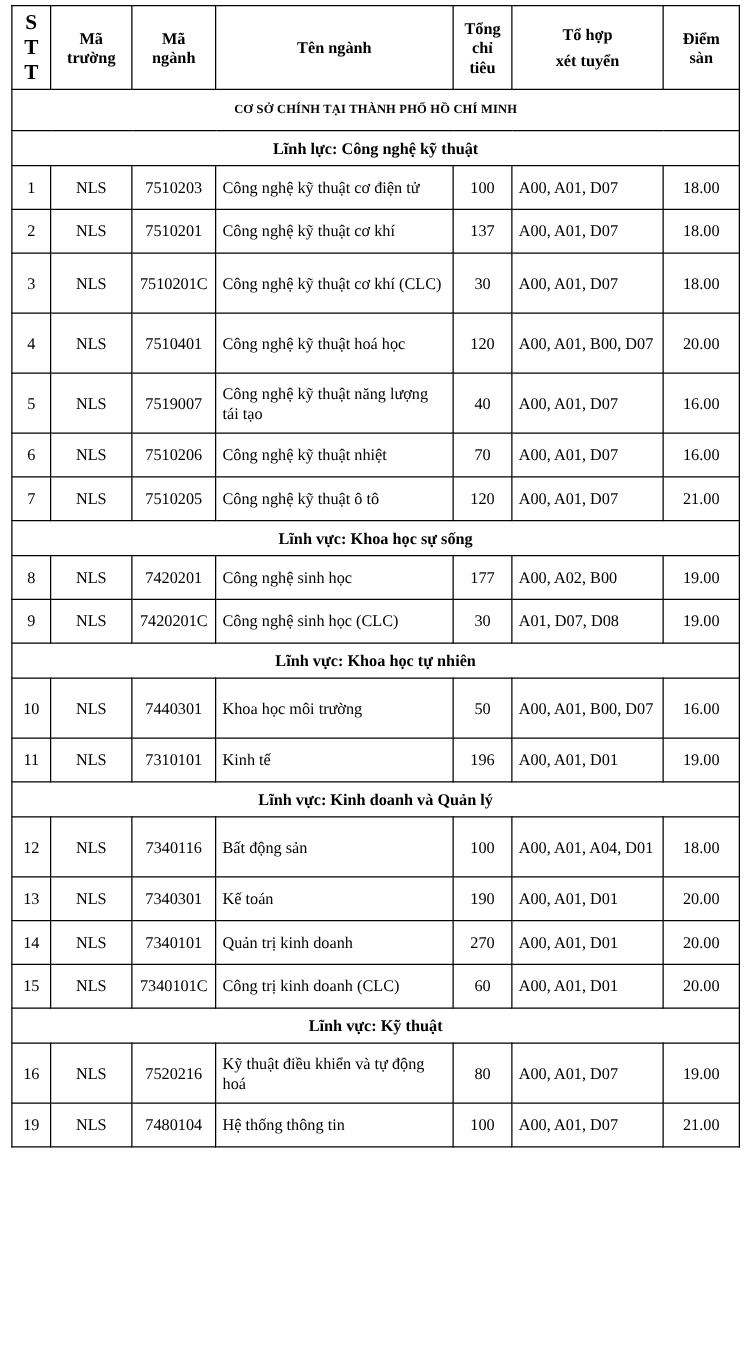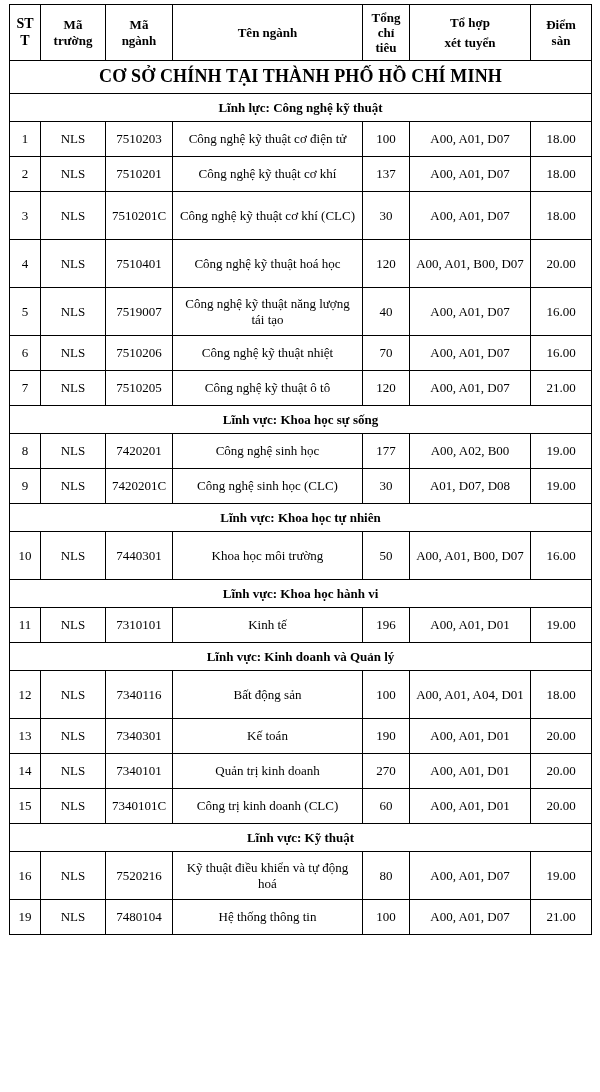--- a/index.html
+++ b/index.html
@@ -54,28 +54,28 @@
 
   
   thead th {
     font-weight: bold;
     text-align: center;
     font-size: 13px;
     height: 56px;
     padding: 2px 3px;
   }
   thead th .ln { display: block; }
-  thead th.h-stt { font-size: 14px; }
+  thead th.h-stt { font-size: 17px; }
   thead th.h-combo .ln:first-child { margin-bottom: 5px; }
 
   
   tr.banner td {
     text-align: center;
     font-weight: bold;
-    font-size: 18px;
+    font-size: 10px;
     letter-spacing: 0.15px;
     height: 33px;
     padding: 4px 5px;
   }
 
   
   tr.section td {
     font-weight: bold;
     font-size: 13px;
     text-align: center;
@@ -93,21 +93,21 @@
   tr.data td.col-score {
     text-align: center;
   }
   tr.data td.col-major {
     text-align: center;
     padding-left: 2px;
     padding-right: 2px;
   }
   tr.data td.col-name,
   tr.data td.col-combo {
-    text-align: center;
+    text-align: left;
   }
   tr.data.h1 td { height: 35px; }
   tr.data.h2 td { height: 48px; }
 </style>
 </head>
 <body>
 
 <div class="page">
   <table class="admissions">
     <colgroup>
@@ -245,23 +245,20 @@
         </tr>
         <tr class="data h2">
           <td class="col-stt">10</td>
           <td class="col-school">NLS</td>
           <td class="col-major">7440301</td>
           <td class="col-name">Khoa học môi trường</td>
           <td class="col-quota">50</td>
           <td class="col-combo">A00, A01, B00, D07</td>
           <td class="col-score">16.00</td>
         </tr>
-        <tr class="section">
-          <td colspan="7">Lĩnh vực: Khoa học hành vi</td>
-        </tr>
         <tr class="data h1">
           <td class="col-stt">11</td>
           <td class="col-school">NLS</td>
           <td class="col-major">7310101</td>
           <td class="col-name">Kinh tế</td>
           <td class="col-quota">196</td>
           <td class="col-combo">A00, A01, D01</td>
           <td class="col-score">19.00</td>
         </tr>
         <tr class="section">

